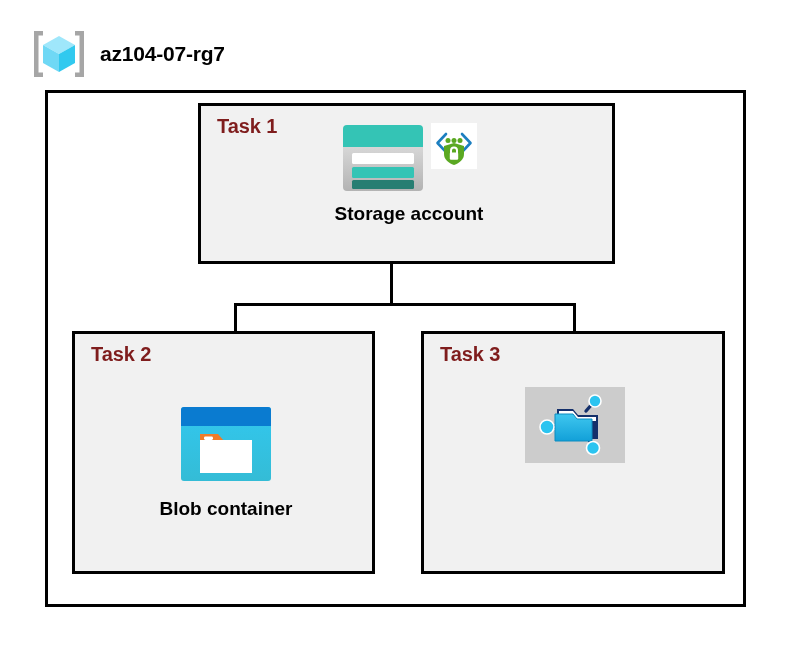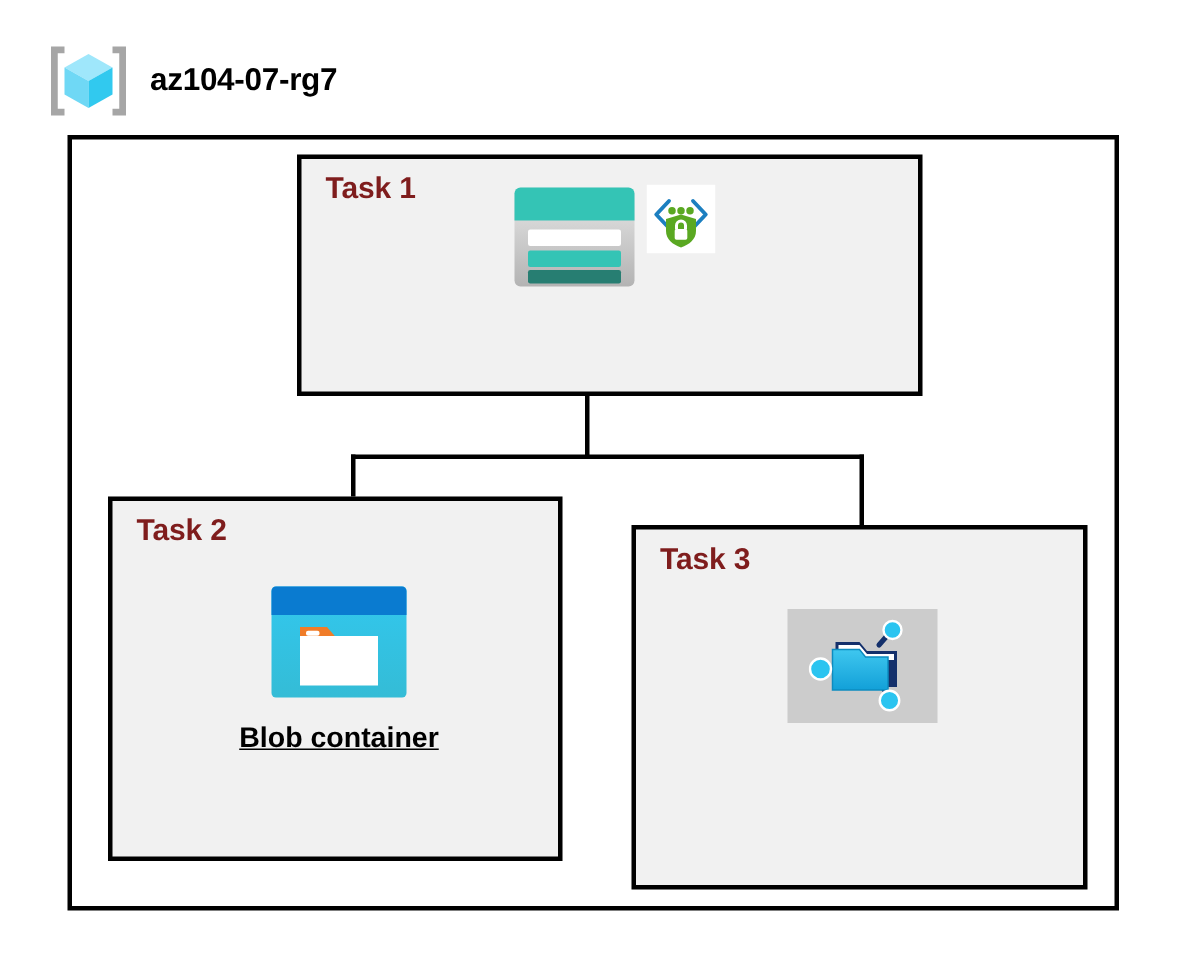--- a/index.html
+++ b/index.html
@@ -57,21 +57,21 @@
 
   
   .task-box {
     position: absolute;
     background: #f1f1f1;
     border: 3px solid #000000;
     box-sizing: border-box;
   }
   #task-1 { left: 198px; top: 103px; width: 417px; height: 161px; }
   #task-2 { left: 72px;  top: 331px; width: 303px; height: 243px; }
-  #task-3 { left: 421px; top: 350px; width: 304px; height: 243px; }
+  #task-3 { left: 421px; top: 331px; width: 304px; height: 243px; }
 
   .task-label {
     position: absolute;
     left: 16px;
     top: 9px;
     font-size: 20px;
     font-weight: bold;
     color: #7f1d1d;
     letter-spacing: -0.1px;
   }
@@ -101,23 +101,22 @@
   #node-storage-account {
     left: 92px;
     top: 17px;
     width: 232px;
   }
   #node-storage-account .node-caption { margin-top: 10px; }
 
   
   #node-blob-container {
     left: 35px;
-    top: 56px;
+    top: 72px;
     width: 232px;
-    text-decoration: underline;
   }
   #node-blob-container .node-caption { margin-top: 16px; }
 
   
   #node-file-share {
     left: 42px;
     top: 53px;
     width: 218px;
   }
   #node-file-share .node-icon-wrap {
@@ -217,20 +216,21 @@
 
             <path d="M23 20 L33 23 V31 C33 36.5 28.6 40 23 42 C17.4 40 13 36.5 13 31 V23 Z" fill="#5aa822"></path>
 
             <path d="M20 30 v-2.6 a3 3 0 0 1 6 0 V30" fill="none" stroke="#ffffff" stroke-width="2"></path>
 
             <rect x="18.8" y="29.6" width="8.4" height="7.2" rx="1.2" fill="#ffffff"></rect>
           </svg>
         </span>
 
       </div>
+      <div class="node-caption">Storage account</div>
     </div>
   </div>
 
   <div class="task-box" id="task-2">
     <div class="task-label">Task 2</div>
 
     <div class="node" id="node-blob-container">
       <div class="node-icon-wrap">
         <span>
           <svg width="92" height="76" viewBox="0 0 92 76" xmlns="http://www.w3.org/2000/svg">

